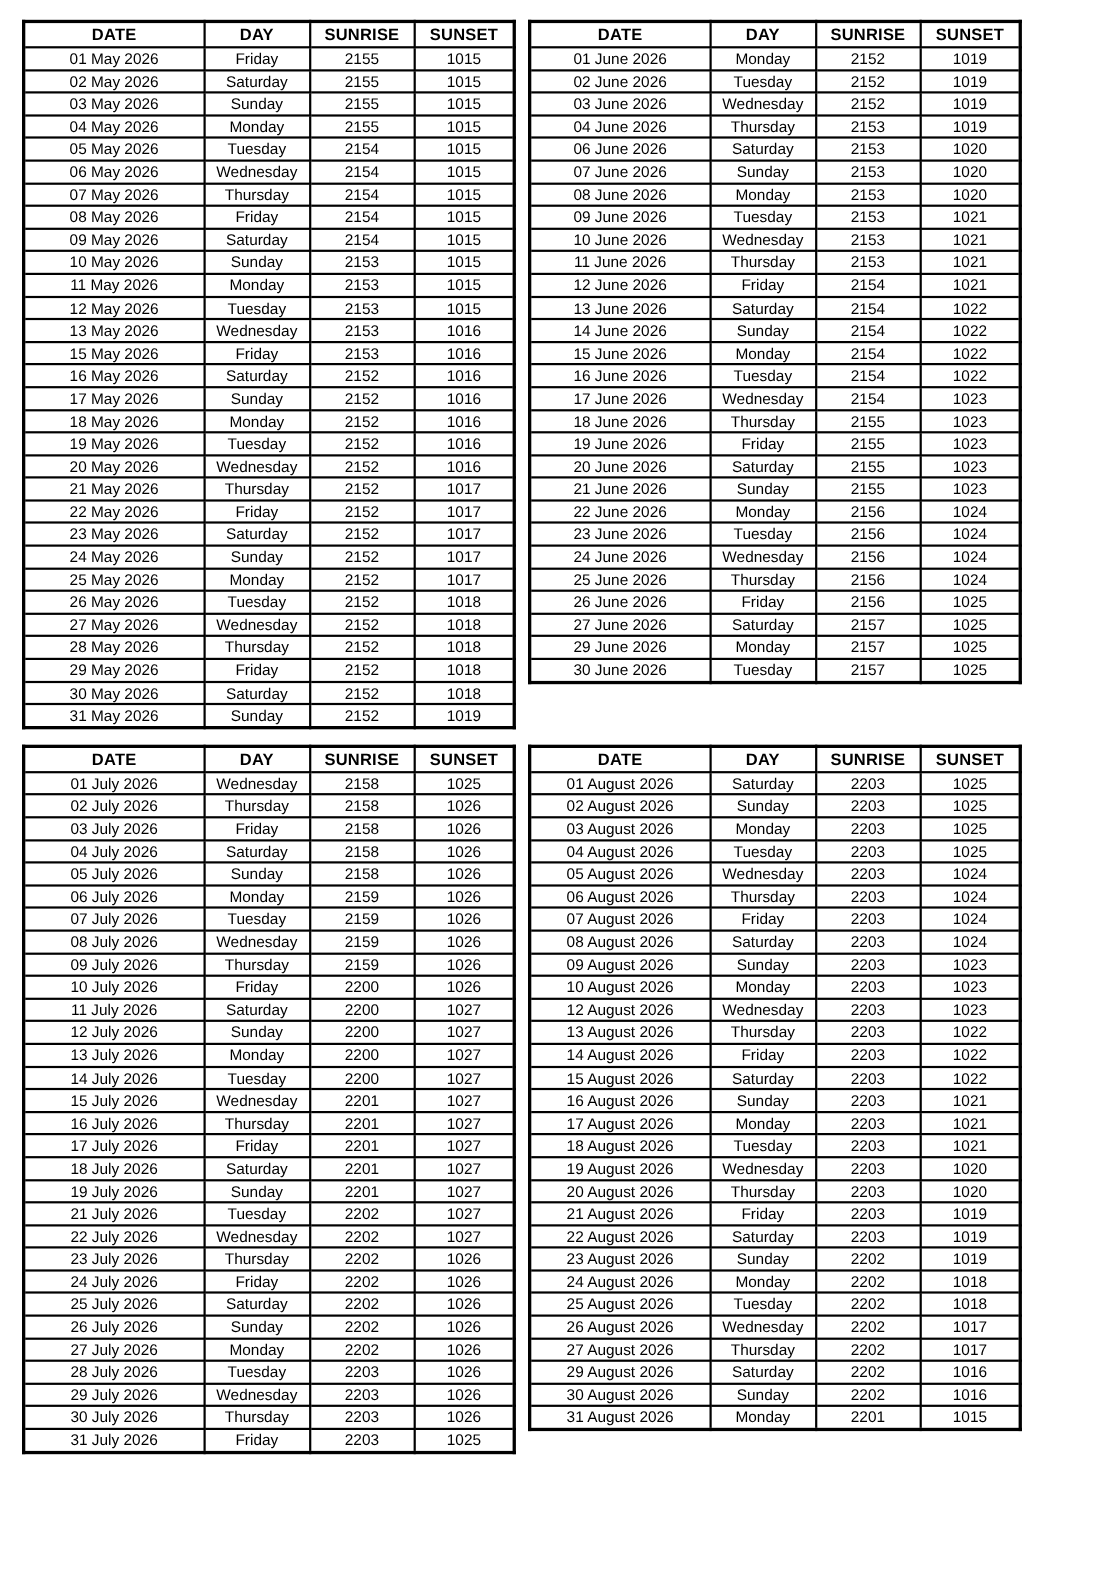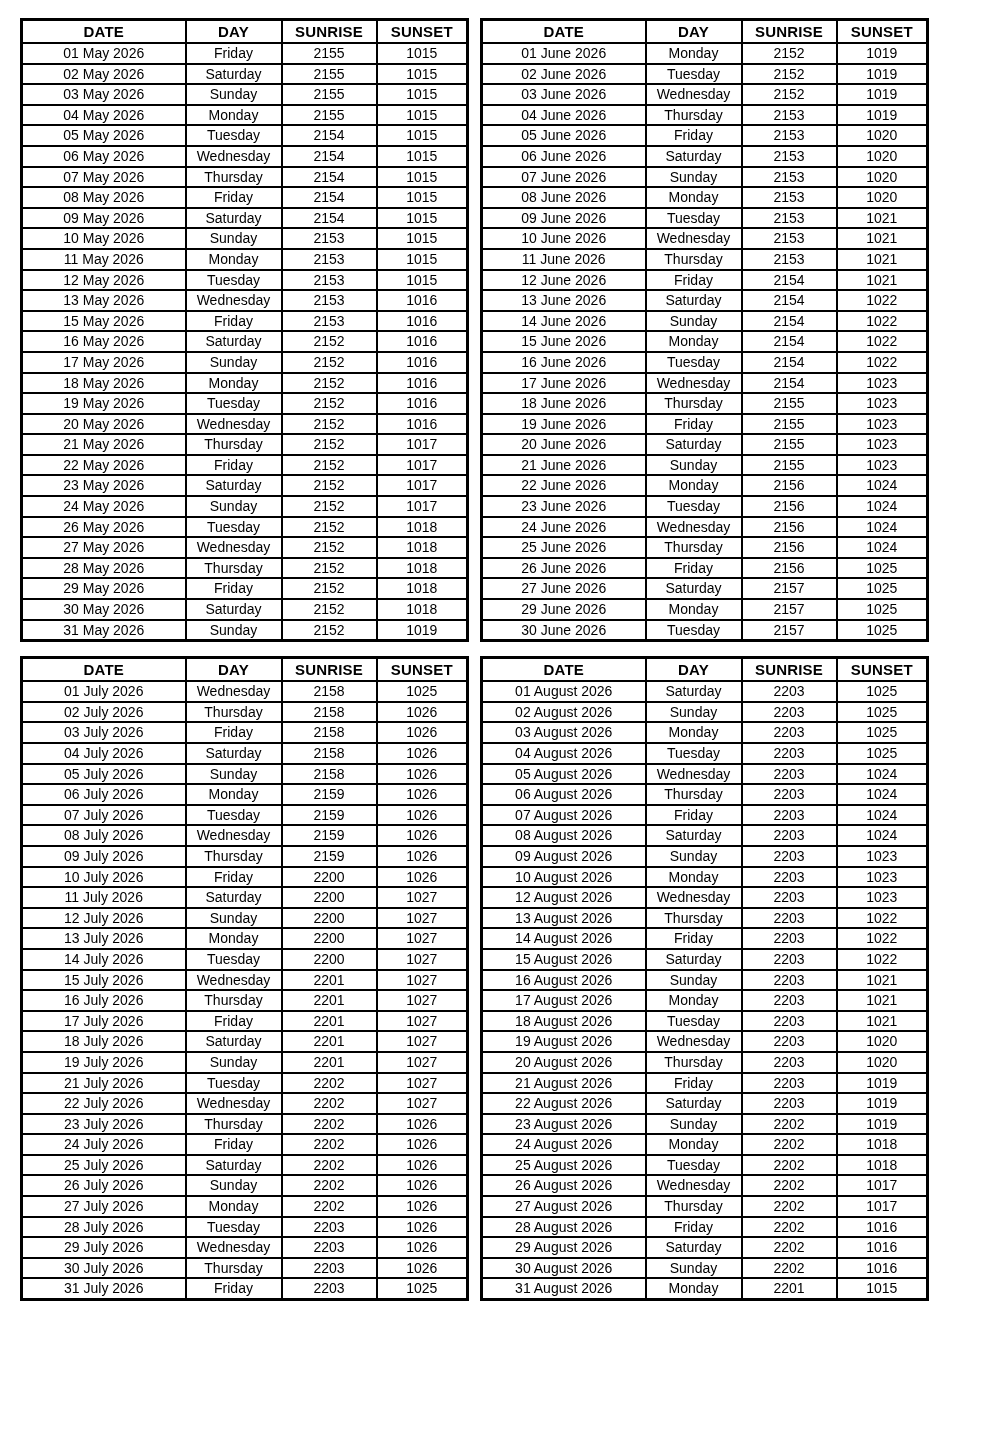--- a/index.html
+++ b/index.html
@@ -208,20 +208,26 @@
             <td>2152</td>
             <td>1017</td>
           </tr>
           <tr>
             <td>24 May 2026</td>
             <td>Sunday</td>
             <td>2152</td>
             <td>1017</td>
           </tr>
           <tr>
+            <td>25 May 2026</td>
+            <td>Monday</td>
+            <td>2152</td>
+            <td>1017</td>
+          </tr>
+          <tr>
             <td>26 May 2026</td>
             <td>Tuesday</td>
             <td>2152</td>
             <td>1018</td>
           </tr>
           <tr>
             <td>27 May 2026</td>
             <td>Wednesday</td>
             <td>2152</td>
             <td>1018</td>
@@ -287,26 +293,20 @@
             <td>2152</td>
             <td>1019</td>
           </tr>
           <tr>
             <td>04 June 2026</td>
             <td>Thursday</td>
             <td>2153</td>
             <td>1019</td>
           </tr>
           <tr>
-            <td>05 June 2026</td>
-            <td>Friday</td>
-            <td>2153</td>
-            <td>1020</td>
-          </tr>
-          <tr>
             <td>06 June 2026</td>
             <td>Saturday</td>
             <td>2153</td>
             <td>1020</td>
           </tr>
           <tr>
             <td>07 June 2026</td>
             <td>Sunday</td>
             <td>2153</td>
             <td>1020</td>
@@ -811,26 +811,20 @@
             <td>2202</td>
             <td>1017</td>
           </tr>
           <tr>
             <td>27 August 2026</td>
             <td>Thursday</td>
             <td>2202</td>
             <td>1017</td>
           </tr>
           <tr>
-            <td>28 August 2026</td>
-            <td>Friday</td>
-            <td>2202</td>
-            <td>1016</td>
-          </tr>
-          <tr>
             <td>29 August 2026</td>
             <td>Saturday</td>
             <td>2202</td>
             <td>1016</td>
           </tr>
           <tr>
             <td>30 August 2026</td>
             <td>Sunday</td>
             <td>2202</td>
             <td>1016</td>

